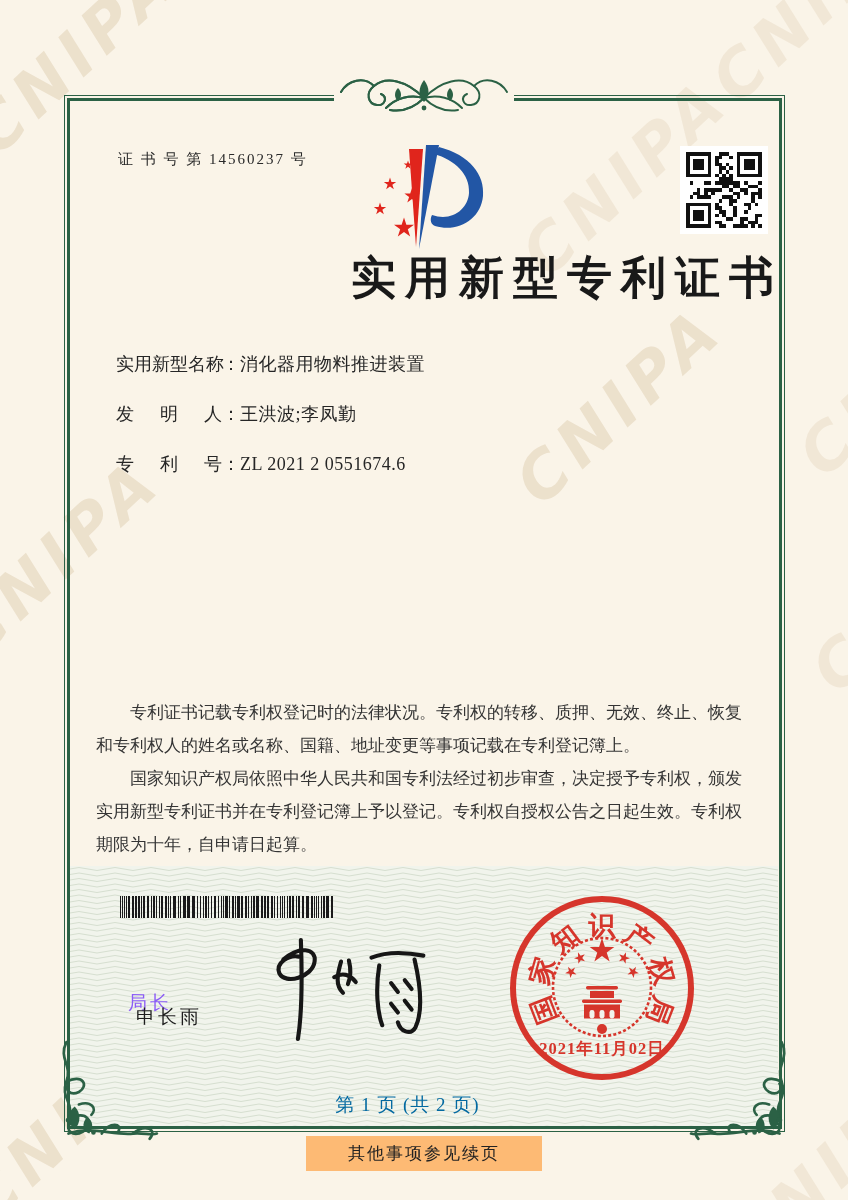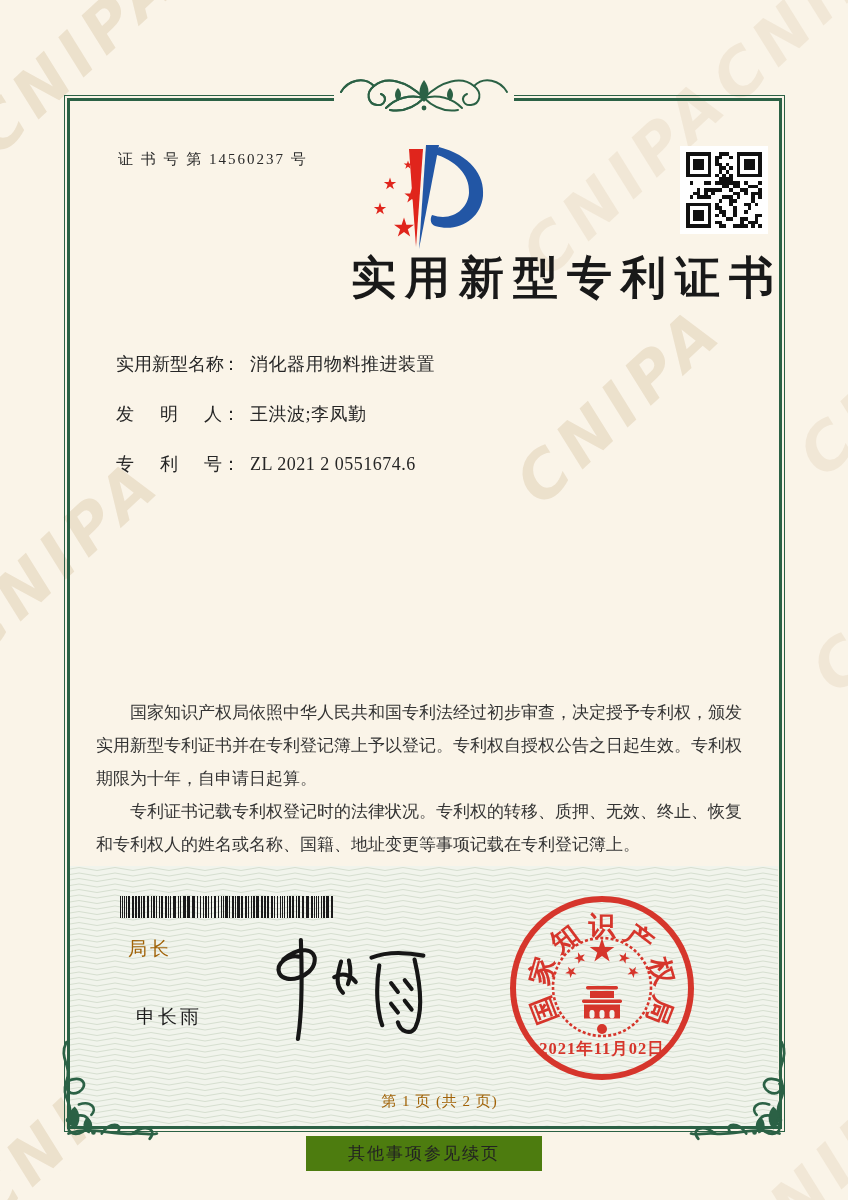--- a/index.html
+++ b/index.html
@@ -35,36 +35,36 @@
   .certno{position:absolute;left:118px;top:150px;font-size:15px;letter-spacing:2px;color:#2a2a2a;}
   .logo{position:absolute;left:352px;top:140px;width:140px;height:114px;}
   .qr{position:absolute;left:680px;top:146px;width:88px;height:88px;background:#ffffff;padding:6px;box-sizing:border-box;}
   .title{position:absolute;left:64px;top:248px;width:719px;text-align:right;
     font-size:45px;font-weight:bold;letter-spacing:9px;color:#191919;}
   
   .fields{position:absolute;left:116px;top:352px;width:660px;font-size:18px;color:#262626;}
   .f-row{position:relative;height:50px;white-space:nowrap;}
   .f-label{display:inline-block;width:106px;text-align:justify;text-align-last:justify;}
   .f-colon{display:inline-block;}
-  .f-value{margin-left:10px;letter-spacing:0.5px;}
+  .f-value{letter-spacing:0.5px;}
   .grant-no{position:absolute;left:312px;top:0;}
   
   .bodytext{position:absolute;left:96px;top:696px;width:662px;font-size:17px;line-height:33px;color:#343434;}
   .bodytext p{margin:0;text-indent:2em;}
   
   .barcode{position:absolute;left:120px;top:896px;width:216px;height:22px;}
-  .director-title{position:absolute;left:128px;top:936px;font-size:19px;letter-spacing:3px;color:#a16207;}
+  .director-title{position:absolute;left:128px;top:990px;font-size:19px;letter-spacing:3px;color:#8b5cf6;}
   .director-name{position:absolute;left:136px;top:1004px;font-size:19px;letter-spacing:3px;color:#1d1d1d;}
   .signature{position:absolute;left:246px;top:928px;width:196px;height:118px;}
   .seal{position:absolute;left:500px;top:886px;width:204px;height:204px;opacity:0.93;}
   .seal text{font-family:"Liberation Serif","DejaVu Serif",serif;font-weight:bold;}
-  .page-footer{position:absolute;left:80px;top:1092px;width:719px;text-align:center;
-    font-size:15px;color:#a16207;letter-spacing:1px;}
+  .page-footer{position:absolute;left:48px;top:1092px;width:719px;text-align:center;
+    font-size:19px;color:#0369a1;letter-spacing:1px;}
   .cont-note{position:absolute;left:50%;top:1136px;transform:translateX(-50%);
-    background:#4d7c0f;padding:6px 42px;font-size:17px;letter-spacing:2px;color:#222;}
+    background:#fdba74;padding:6px 42px;font-size:17px;letter-spacing:2px;color:#222;}
 </style>
 </head>
 <body>
 
 <div class="page">
 
   <div class="wm" style="left:-52px;top:18px;">CNIPA</div>
   <div class="wm light" style="left:688px;top:-34px;">CNIPA</div>
   <div class="wm light" style="left:498px;top:140px;">CNIPA</div>
   <div class="wm" style="left:492px;top:368px;">CNIPA</div>
@@ -439,22 +439,22 @@
     </div>
     <div class="f-row">
       <span class="f-label">发明人</span><span class="f-colon">：</span><span class="f-value">王洪波;李凤勤</span>
     </div>
     <div class="f-row">
       <span class="f-label">专利号</span><span class="f-colon">：</span><span class="f-value">ZL 2021 2 0551674.6</span>
     </div>
   </div>
 
   <div class="bodytext">
+    <p>专利证书记载专利权登记时的法律状况。专利权的转移、质押、无效、终止、恢复和专利权人的姓名或名称、国籍、地址变更等事项记载在专利登记簿上。</p>
     <p>国家知识产权局依照中华人民共和国专利法经过初步审查，决定授予专利权，颁发实用新型专利证书并在专利登记簿上予以登记。专利权自授权公告之日起生效。专利权期限为十年，自申请日起算。</p>
-    <p>专利证书记载专利权登记时的法律状况。专利权的转移、质押、无效、终止、恢复和专利权人的姓名或名称、国籍、地址变更等事项记载在专利登记簿上。</p>
   </div>
 
   <div class="barcode">
     <svg id="barsvg" width="216" height="22" viewBox="0 0 216 22">
         <rect x="0" y="0" width="1" height="22" fill="#1a1a1a"></rect>
         <rect x="2" y="0" width="1" height="22" fill="#1a1a1a"></rect>
         <rect x="4" y="0" width="1" height="22" fill="#1a1a1a"></rect>
         <rect x="6" y="0" width="1" height="22" fill="#1a1a1a"></rect>
         <rect x="8" y="0" width="2" height="22" fill="#1a1a1a"></rect>
         <rect x="12" y="0" width="2" height="22" fill="#1a1a1a"></rect>

